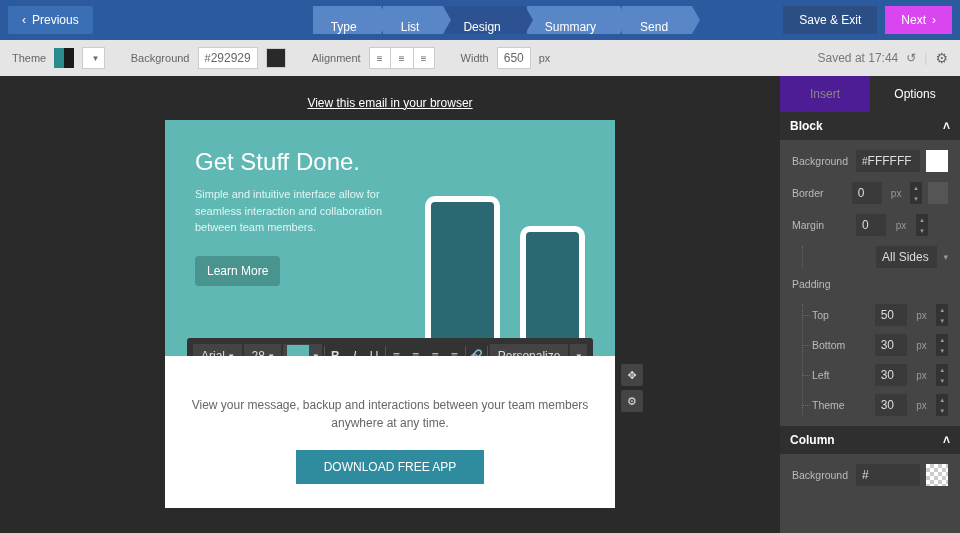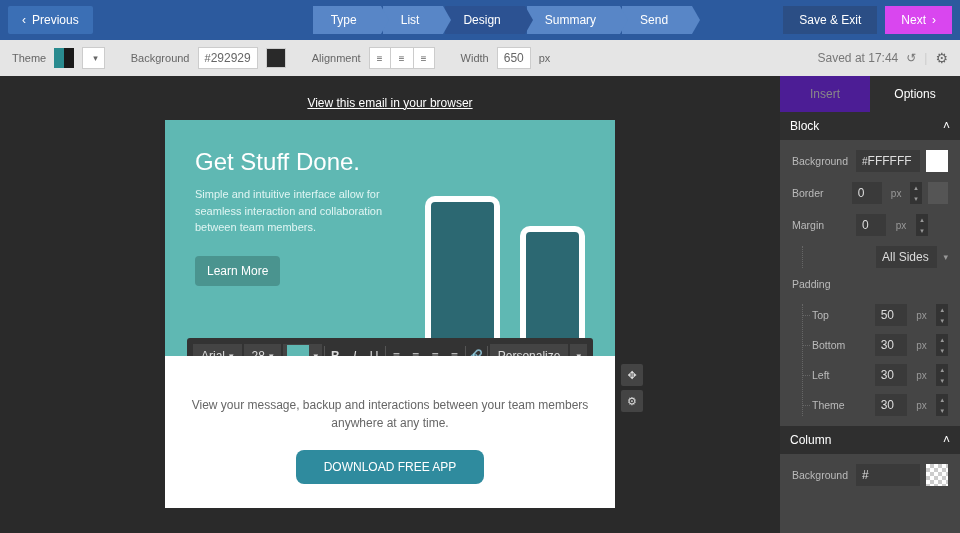--- a/index.html
+++ b/index.html
@@ -1,20 +1,20 @@
 <!DOCTYPE html>
 <html><head>
   <meta charset="utf-8">
   <style>
     *{box-sizing:border-box;margin:0;padding:0;font-family:-apple-system,BlinkMacSystemFont,"Segoe UI",Arial,sans-serif;font-size:12px}
     body{width:960px;height:533px;overflow:hidden;background:#1a1a1a}
     .topbar{height:40px;background:#2c5a9e;display:flex;align-items:center;color:#fff}
     .prev-btn{background:#3b6fb5;margin-left:8px;height:28px;padding:0 14px;display:flex;align-items:center;gap:6px;cursor:pointer;border-radius:2px}
     .wiz{display:flex;align-items:center;margin-left:220px}
-    .wstep{height:28px;padding:0 24px 0 18px;background:#4a7abf;display:flex;align-items:center;position:relative;margin-right:2px;cursor:pointer}
+    .wstep{height:28px;padding:0 24px 0 18px;background:#4a7abf;display:flex;align-items:flex-end;position:relative;margin-right:2px;cursor:pointer}
     .wstep::after{content:"";position:absolute;right:-8px;top:0;border-top:14px solid transparent;border-bottom:14px solid transparent;border-left:8px solid #4a7abf;z-index:1}
     .wstep.active{background:#2c5292}
     .wstep.active::after{border-left-color:#2c5292}
     .wstep.grey{background:#5886c7}
     .wstep.grey::after{border-left-color:#5886c7}
     .topright{margin-left:auto;display:flex;gap:8px;margin-right:8px}
     .btn-save{background:#2b4e85;height:28px;padding:0 16px;display:flex;align-items:center;cursor:pointer}
     .btn-next{background:#d946ef;height:28px;padding:0 16px;display:flex;align-items:center;cursor:pointer;gap:6px}
     .toolbar{height:36px;background:#e5e5e5;display:flex;align-items:center;padding:0 12px;gap:8px;color:#666}
     .tb-lbl{font-size:11px}
@@ -44,29 +44,29 @@
     .phone2{width:65px;height:130px;right:30px;bottom:0;padding-bottom:0}
     .richbar{position:absolute;bottom:-18px;left:22px;right:22px;height:36px;background:#333;border-radius:3px;display:flex;align-items:center;padding:0 6px;gap:2px;z-index:5}
     .rb-dd{background:#444;color:#ddd;height:24px;padding:0 8px;display:flex;align-items:center;font-size:10px;cursor:pointer;gap:4px}
     .rb-sw{width:22px;height:22px;background:#5fb8b3;border:none}
     .rb-btn{width:24px;height:24px;color:#ddd;display:flex;align-items:center;justify-content:center;cursor:pointer;font-size:12px}
     .rb-sep{width:1px;height:20px;background:#555}
     .body-section{background:#fff;padding:40px 26px 24px 26px;text-align:center;position:relative}
     .body-section h2{color:#2f8b9e;font-size:18px;font-weight:400;margin-bottom:8px}
     .body-section h2 b{font-weight:700}
     .body-section p{color:#666;font-size:12px;line-height:1.5;margin-bottom:18px}
-    .dl-btn{background:#2f8b9e;color:#fff;display:inline-block;padding:10px 28px;font-size:11px;border-radius:8px}
+    .dl-btn{background:#2f8b9e;color:#fff;display:inline-block;padding:10px 28px;font-size:11px;border-radius:0}
     .float-ctrl{position:absolute;right:-28px;top:8px;display:flex;flex-direction:column;gap:4px}
     .float-ctrl div{width:22px;height:22px;background:#444;color:#ddd;display:flex;align-items:center;justify-content:center;font-size:11px;cursor:pointer;border-radius:2px}
     
     .panel{width:180px;background:#454545;color:#ddd;display:flex;flex-direction:column}
     .ptabs{display:flex;height:36px}
     .ptab{flex:1;display:flex;align-items:center;justify-content:center;font-size:11px;cursor:pointer;background:#4c1d95;color:#888}
     .ptab.active{background:#2f2f2f;color:#fff}
-    .sec-head{background:#2f2f2f;color:#fff;height:28px;padding:0 10px;display:flex;align-items:center;justify-content:space-between;font-size:11px;font-weight:400;cursor:pointer}
+    .sec-head{background:#2f2f2f;color:#fff;height:28px;padding:0 10px;display:flex;align-items:center;justify-content:space-between;font-size:11px;font-weight:700;cursor:pointer}
     .sec-body{padding:10px 12px;display:flex;flex-direction:column;gap:10px;font-size:11px;background:#454545}
     .row{display:flex;align-items:center;gap:6px}
     .row label{width:58px;color:#bbb;font-size:10.5px}
     .pinp{background:#3a3a3a;color:#ddd;height:22px;padding:0 6px;flex:1;font-size:10px;display:flex;align-items:center;border:none}
     .psw{width:22px;height:22px;background:#fff}
     .psw.checker{background-image:linear-gradient(45deg,#ccc 25%,transparent 25%,transparent 75%,#ccc 75%),linear-gradient(45deg,#ccc 25%,#fff 25%,#fff 75%,#ccc 75%);background-size:8px 8px;background-position:0 0,4px 4px}
     .spinner{display:flex;flex-direction:column;width:12px}
     .spinner span{height:11px;background:#333;color:#999;font-size:7px;display:flex;align-items:center;justify-content:center;cursor:pointer}
     .unit{width:18px;color:#999;text-align:center;font-size:10px}
     .sub-label{color:#bbb;font-size:10.5px;margin-bottom:4px}

